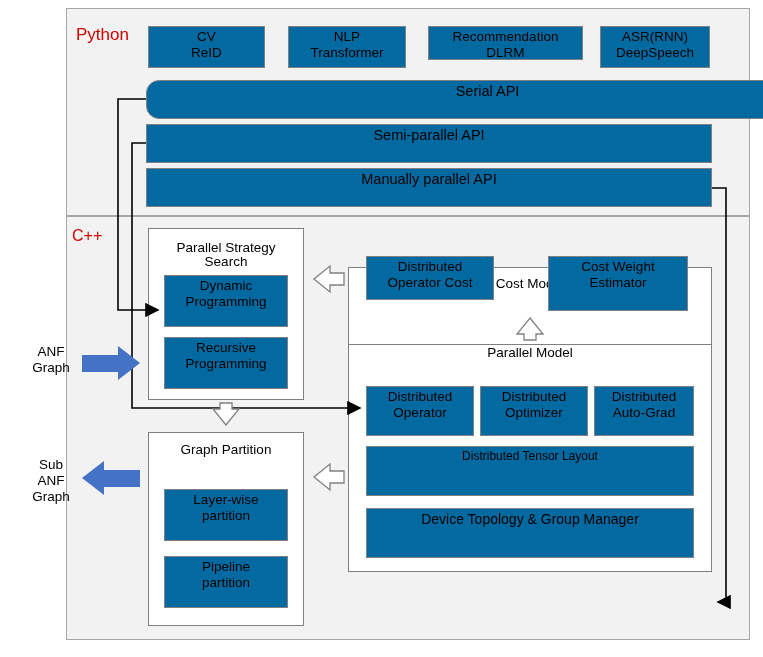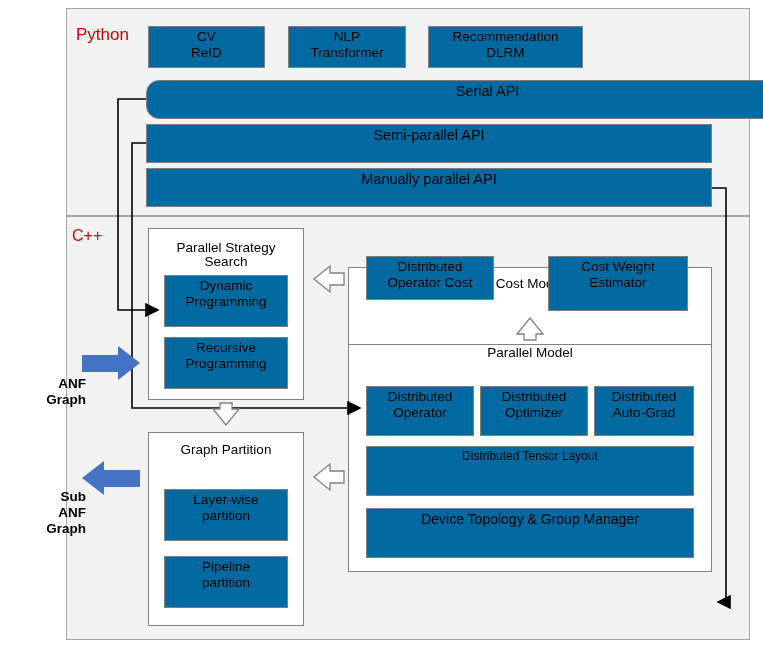--- a/index.html
+++ b/index.html
@@ -53,24 +53,23 @@
     left: 0;
     right: 0;
     text-align: center;
     font-size: 13.5px;
     line-height: 1.18;
   }
 
   
   .side-label {
     font-size: 13.5px;
-    font-weight: bold;
+    font-weight: normal;
     line-height: 1.2;
-    text-align: right;
-    margin-top: 32px;
+    text-align: center;
   }
 
   
   #wires { position: absolute; left: 0; top: 0; width: 763px; height: 657px; pointer-events: none; }
 </style>
 </head>
 <body>
 
 <div id="canvas">
 
@@ -85,27 +84,33 @@
     </div>
   </div>
 
   <div class="abs box" style="left:288px; top:26px; width:118px; height:42px;">
     <div>
       <div>NLP</div>
       <div>Transformer</div>
     </div>
   </div>
 
-  <div class="abs box" style="left:428px; top:26px; width:155px; height:42px;">
+  <div class="abs box" style="left:428px; top:26px; width:155px; height:34px;">
     <div>
       <div>Recommendation</div>
       <div>DLRM</div>
     </div>
   </div>
 
+  <div class="abs box" style="left:600px; top:26px; width:110px; height:42px;">
+    <div>
+      <div>ASR(RNN)</div>
+      <div>DeepSpeech</div>
+    </div>
+  </div>
 
   <div class="abs box" style="left:146px; top:80px; width:683px; height:39px; font-size:14.5px;border-radius:13px;">Serial API</div>
   <div class="abs box" style="left:146px; top:124px; width:566px; height:39px; font-size:14.5px;">Semi-parallel API</div>
   <div class="abs box" style="left:146px; top:168px; width:566px; height:39px; font-size:14.5px;">Manually parallel API</div>
 
   <div class="abs panel" style="left:66px; top:216px; width:684px; height:424px;"></div>
 
   <div class="abs panel-label" style="left:72px; top:227px; width:60px; font-size:16px;">C++</div>
 
   <div class="abs group" style="left:148px; top:228px; width:156px; height:172px;">

